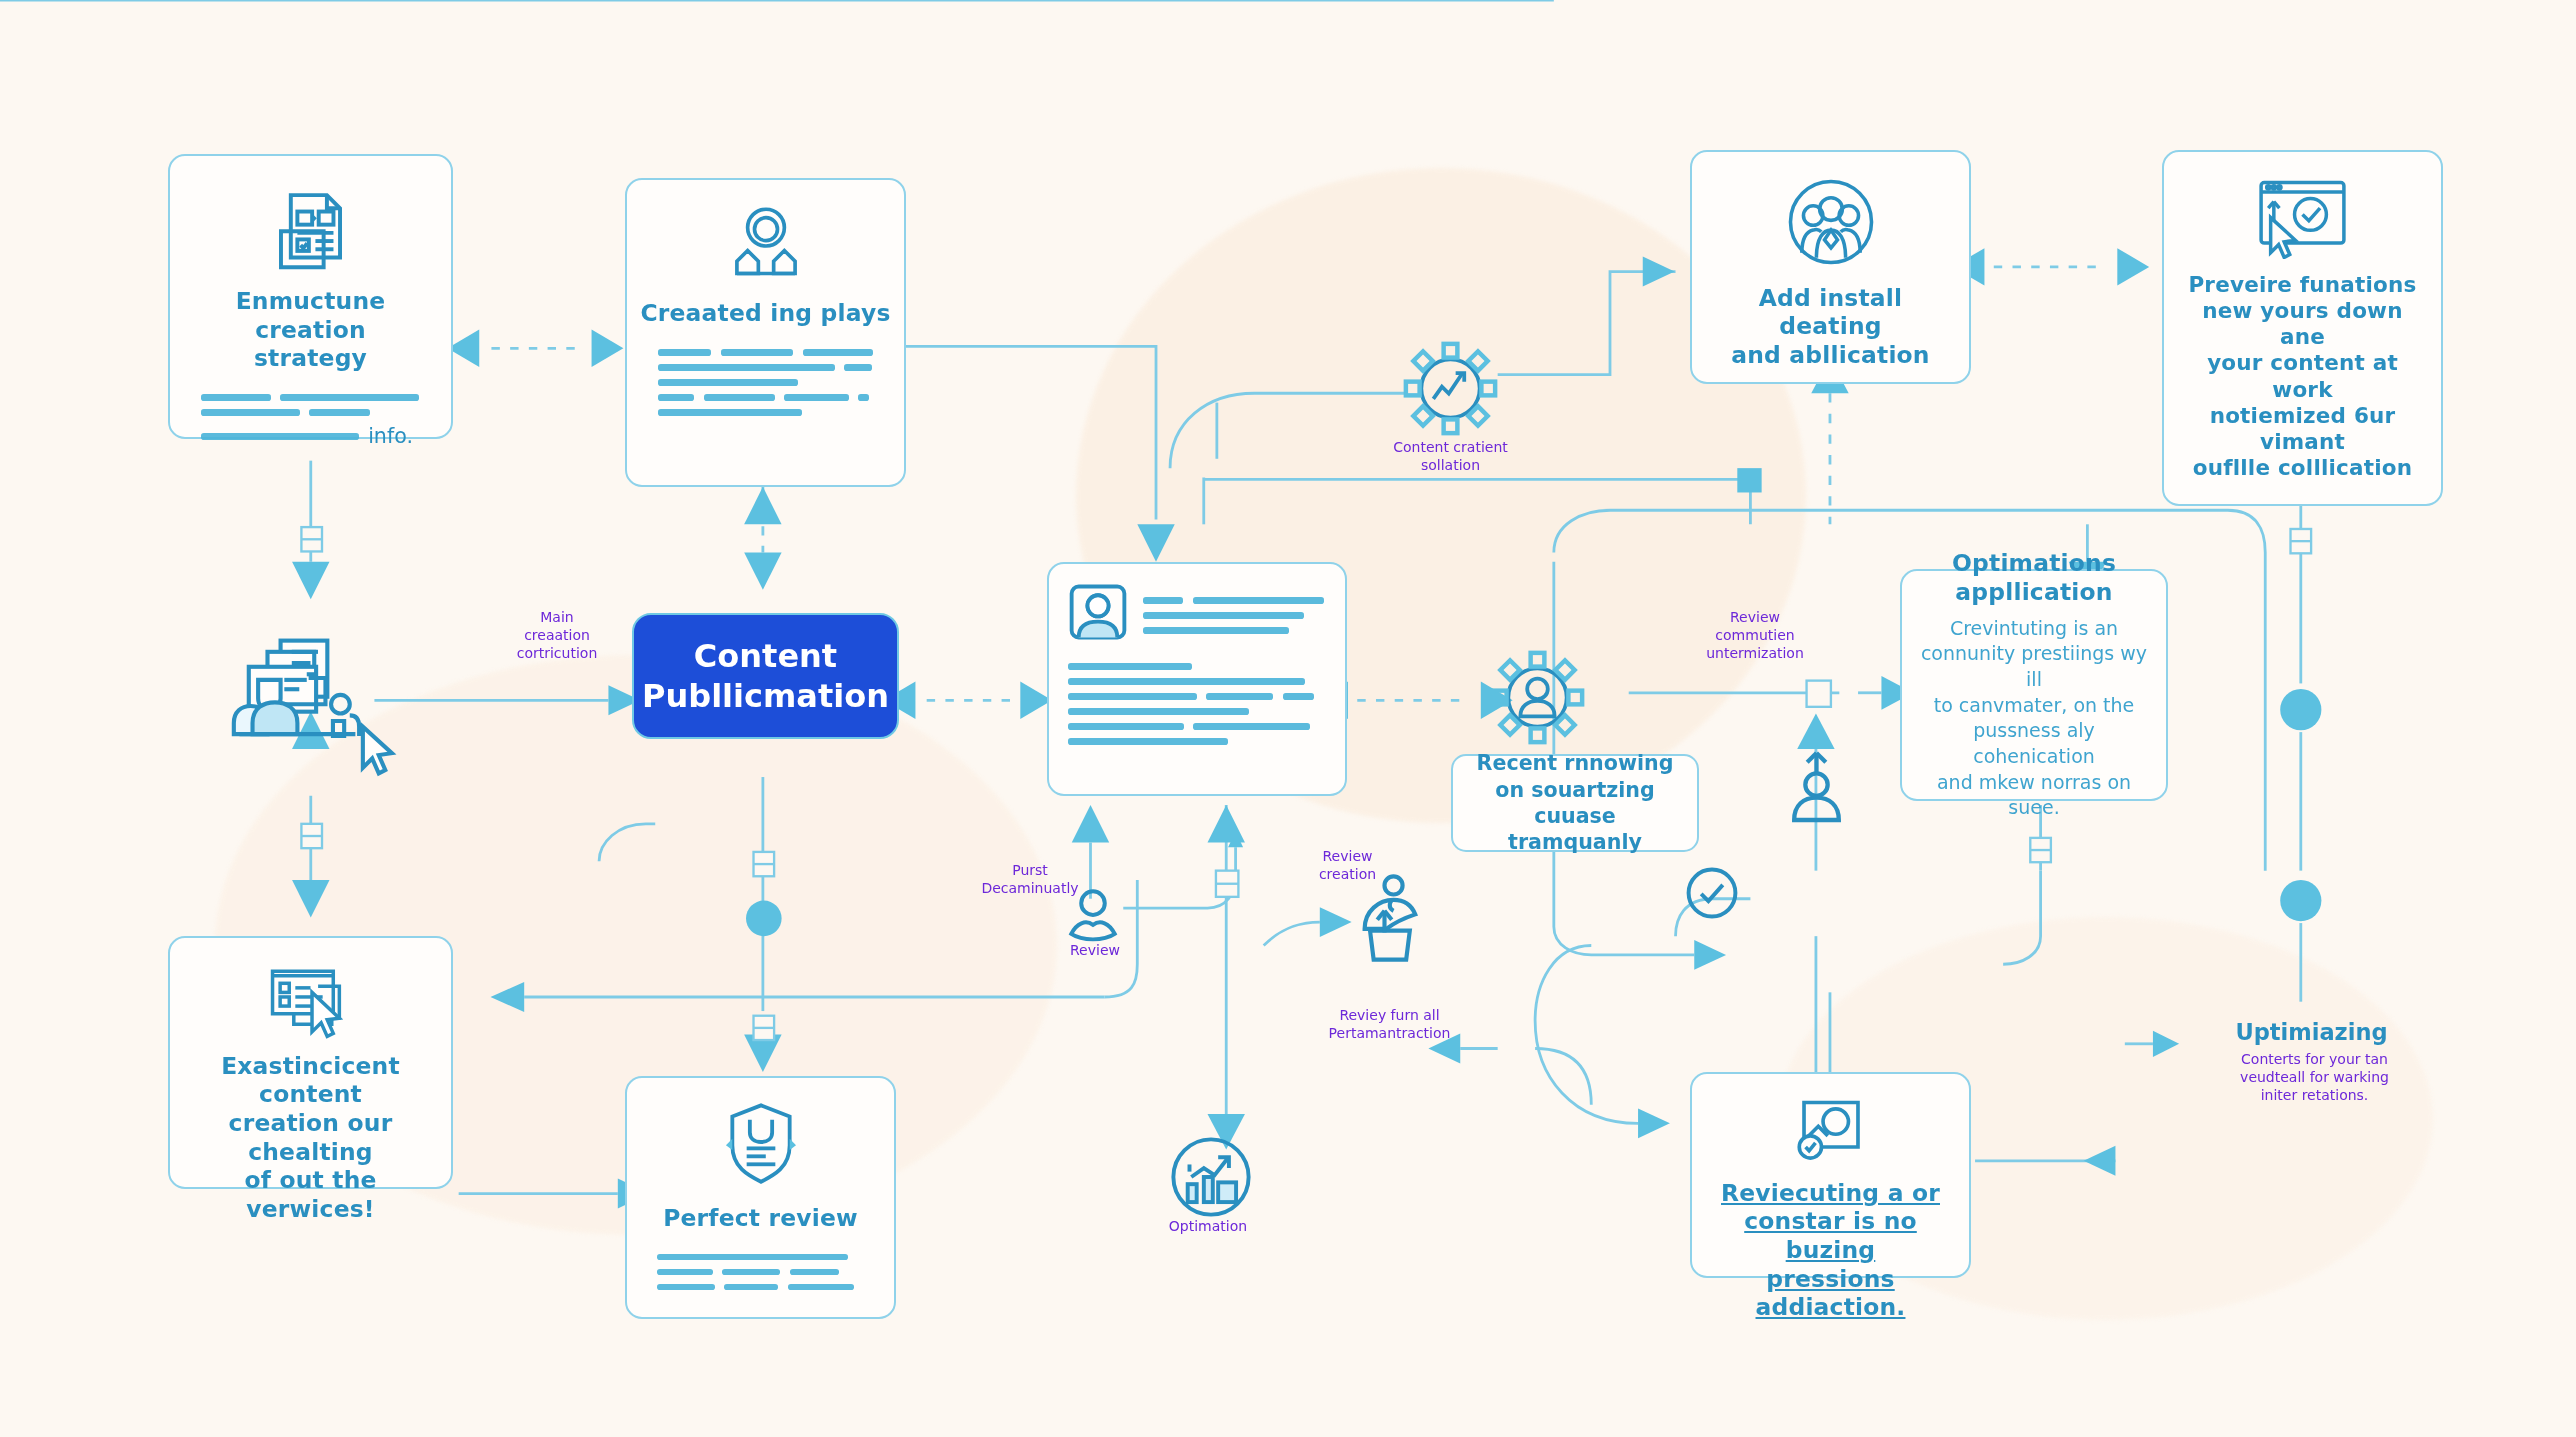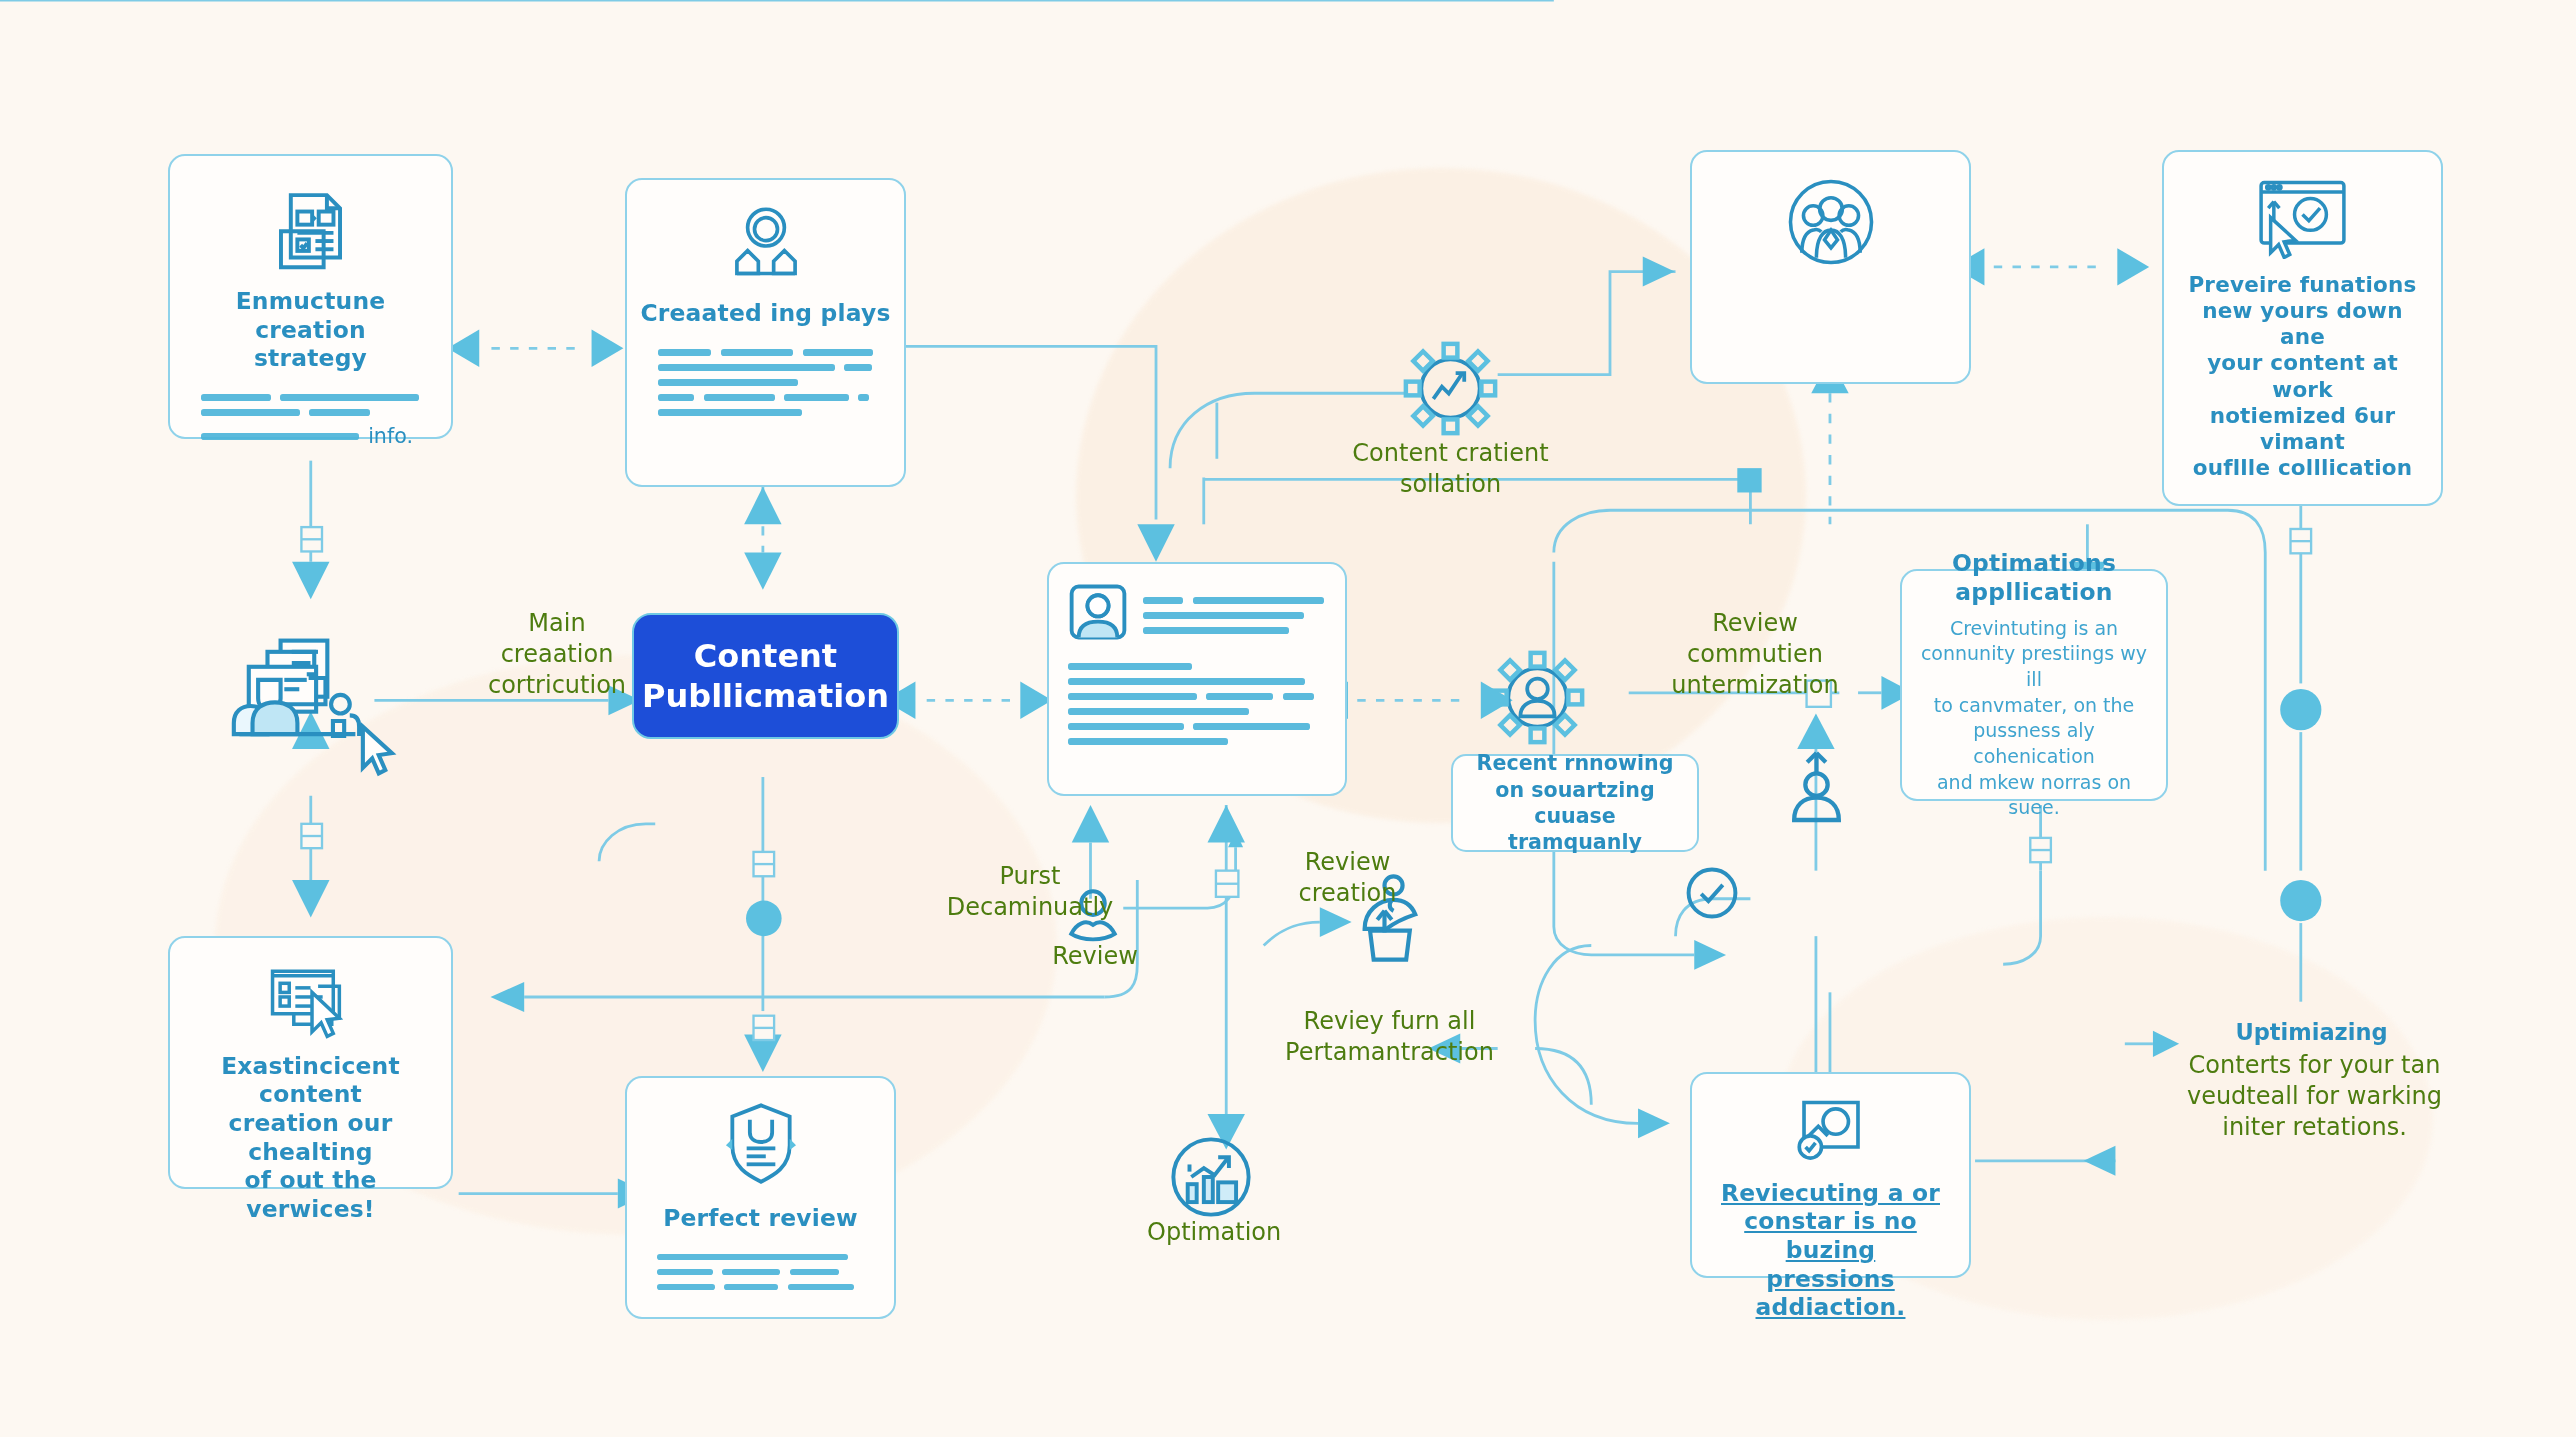--- a/index.html
+++ b/index.html
@@ -15,21 +15,21 @@
   .card{position:absolute;background:#fffdfb;border:2.3px solid #8fd2ea;
         border-radius:17px;box-sizing:border-box;display:flex;flex-direction:column;
         align-items:center;justify-content:flex-start;padding:17px 13px;}
   .card .ttl{color:#2a8fc0;font-size:23.4px;font-weight:bold;text-align:center;
              line-height:1.22;letter-spacing:0.2px;}
   .card .body{color:#3fa4cf;font-size:19px;text-align:center;line-height:1.35;margin-top:9.4px;}
   .lines{width:86%;margin-top:13px;}
   .ln{height:6.6px;background:#49b2d8;border-radius:2.8px;margin:8.4px 0;opacity:.9;}
   .lnrow{display:flex;gap:9.4px;margin:8.4px 0;}
   .lnrow .ln{margin:0;}
-  .freelabel{position:absolute;color:#4d7c0f;font-size:24px;text-align:center;
+  .freelabel{position:absolute;color:#6d28d9;font-size:14px;text-align:center;
              line-height:1.3;}
   .freelabel.blue{color:#2a8fc0;font-weight:bold;}
   .pillbox{position:absolute;background:#fffdfb;border:2.3px solid #8fd2ea;
            border-radius:15px;box-sizing:border-box;display:flex;align-items:center;
            justify-content:center;padding:11.2px 13px;text-align:center;
            color:#2a8fc0;font-size:20.6px;font-weight:bold;line-height:1.28;}
   #hub{position:absolute;background:#1d4ed8;border:2.3px solid #6fc9e4;border-radius:19px;
        display:flex;align-items:center;justify-content:center;text-align:center;
        color:#ffffff;font-size:32px;font-weight:bold;line-height:1.25;box-sizing:border-box;}
   .iconwrap{display:flex;align-items:center;justify-content:center;}
@@ -368,20 +368,21 @@
         <circle cx="29" cy="29" r="25"></circle>
         <circle cx="29" cy="21" r="7"></circle>
         <circle cx="18" cy="25" r="6"></circle>
         <circle cx="40" cy="25" r="6"></circle>
         <path d="M11,48 c0,-9 3,-13 7,-14 c3,-1 5,1 5,1"></path>
         <path d="M47,48 c0,-9 -3,-13 -7,-14 c-3,-1 -5,1 -5,1"></path>
         <path d="M20,51 c0,-12 4,-17 9,-17 c5,0 9,5 9,17"></path>
         <path d="M29,34 l-4,6 l4,5 l4,-5 z"></path>
       </svg>
     </div>
+    <div class="ttl" style="margin-top:15px;">Add install deating<br>and abllication</div>
   </div>
 
   <div class="card" style="left:2162px;top:150px;width:281px;height:356px;">
     <div class="iconwrap" style="margin-top:3.7px;">
       <svg width="101" height="86" viewBox="0 0 62 54" fill="none" stroke="#2a8fc0" stroke-width="2.2">
         <rect x="5" y="6" width="52" height="38" rx="2"></rect>
         <path d="M5,12 h52"></path>
         <circle cx="9.5" cy="9" r="1"></circle>
           <circle cx="13" cy="9" r="1"></circle>
           <circle cx="16.5" cy="9" r="1"></circle>

